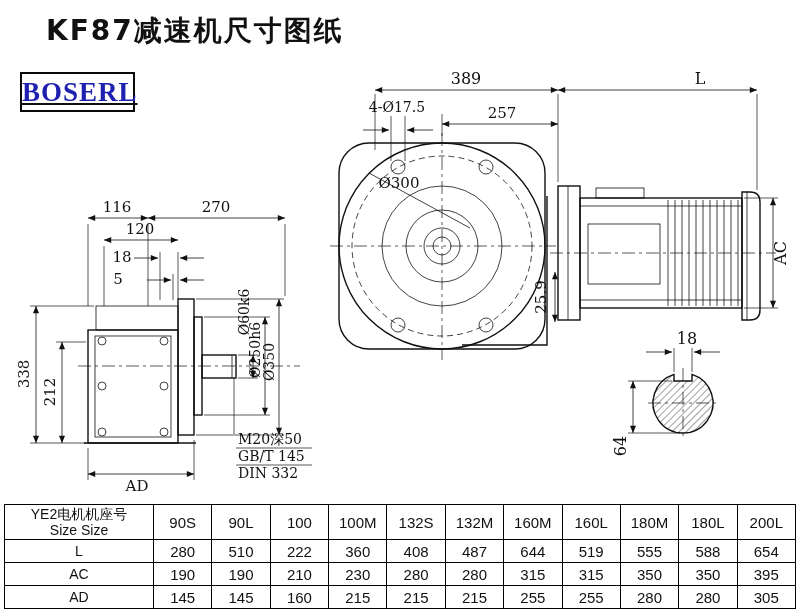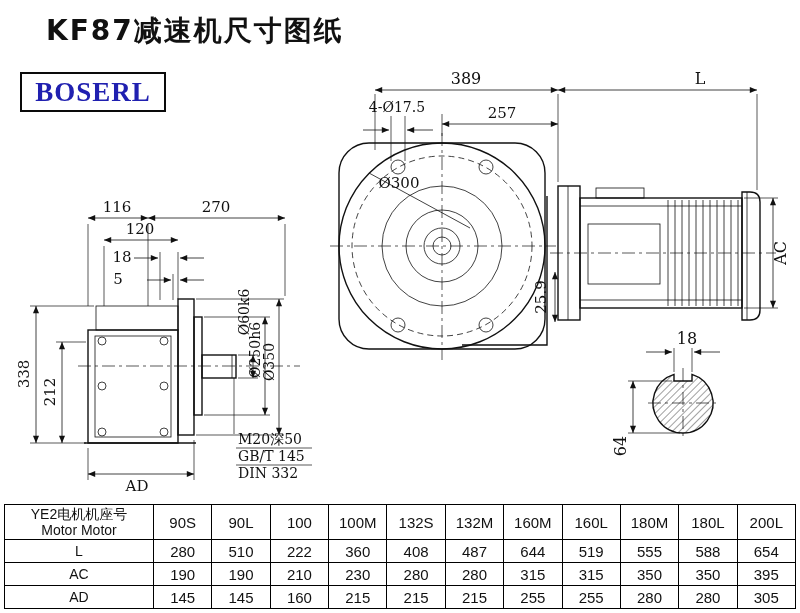--- a/index.html
+++ b/index.html
@@ -1,22 +1,22 @@
 <!DOCTYPE html>
 <html><head>
 <meta charset="utf-8">
 <style>
   html,body{margin:0;padding:0;}
   body{width:800px;height:613px;position:relative;background:#fff;overflow:hidden;
        font-family:"Liberation Sans",sans-serif;color:#111;}
   .page-title{position:absolute;left:46px;top:12px;font-size:28px;font-weight:bold;
        letter-spacing:2px;font-family:"DejaVu Sans",sans-serif;}
-  .logo-box{position:absolute;left:20px;top:72px;width:146px;height:40px;
-       border:2px solid #0a0a0a;display:flex;align-items:center;justify-content:center;
-       box-sizing:border-box;}
+  .logo-box{position:absolute;left:20px;top:72px;width:115px;height:40px;
+       border:2px solid #0a0a0a;display:flex;align-items:center;
+       box-sizing:border-box;text-decoration:underline;}
   .logo-text{font-family:"Liberation Serif",serif;font-weight:bold;font-size:27px;
        color:#2020b0;letter-spacing:1px;}
   svg{position:absolute;left:0;top:0;}
   svg text{font-family:"DejaVu Serif",serif;fill:#111;}
   .dim{font-size:15px;}
   .dim-lg{font-size:16px;}
   .note{font-size:14px;}
   .ol{stroke:#111;fill:none;stroke-width:1.4;}
   .thin{stroke:#111;fill:none;stroke-width:0.8;}
   .dimln{stroke:#111;fill:none;stroke-width:0.8;}
@@ -197,21 +197,21 @@
     <line class="dimln" x1="633" y1="381" x2="633" y2="433" marker-start="url(#arw)" marker-end="url(#arw)"></line>
     <text class="dim-lg" x="626" y="446" text-anchor="middle" transform="rotate(-90 626 446)">64</text>
   </g>
 </svg>
 
 <table>
   <tbody>
       <tr class="hd">
     <td class="first">
       <div>YE2电机机座号</div>
-      <div>Motor Motor</div>
+      <div>Size Size</div>
     </td>
     <td>90S</td>
     <td>90L</td>
     <td>100</td>
     <td>100M</td>
     <td>132S</td>
     <td>132M</td>
     <td>160M</td>
     <td>160L</td>
     <td>180M</td>

